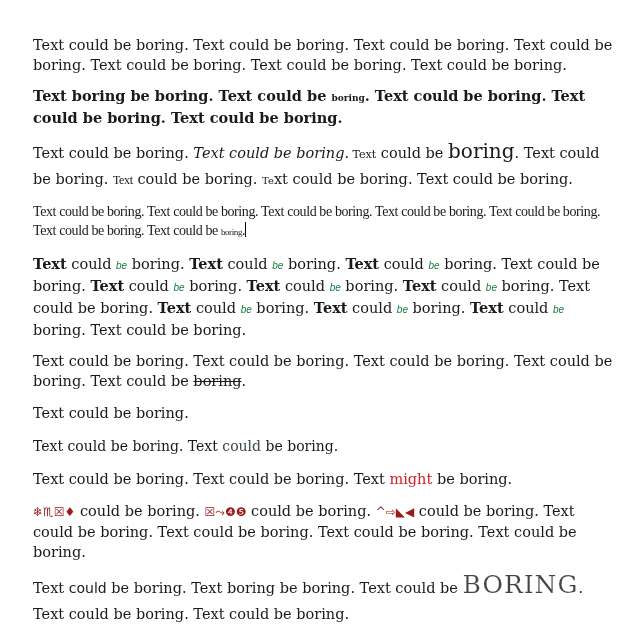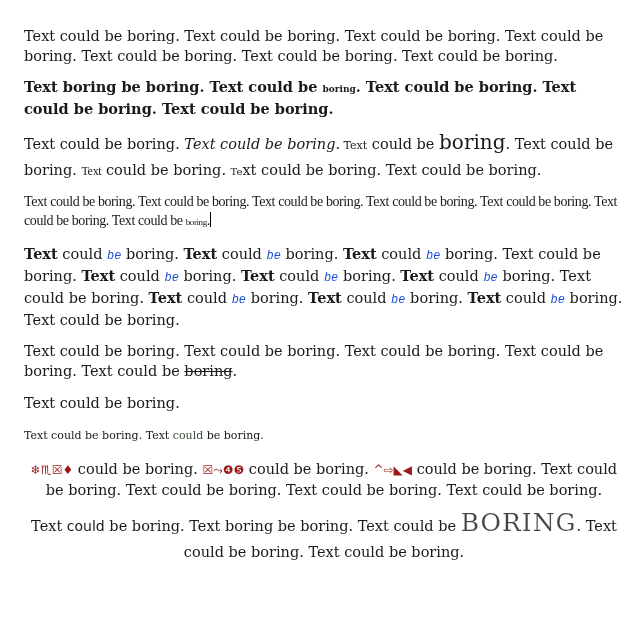--- a/index.html
+++ b/index.html
@@ -1,34 +1,34 @@
 <!DOCTYPE html>
 <html><head>
 <meta charset="utf-8">
 <style>
   html, body { margin: 0; padding: 0; background: #ffffff; }
   body { width: 640px; height: 640px; overflow: hidden; position: relative; }
   .doc {
     position: absolute; left: 24px; top: 26px; width: 600px;
     font-family: "Liberation Serif", serif; color: #1a1a1a;
   }
-  .p { margin: 0; }
+  .p { margin: 9px; }
   .dejavu { font-family: "DejaVu Serif", serif; }
   .sans { font-family: "DejaVu Sans", sans-serif; }
   .narrow { font-family: "Liberation Serif", serif; letter-spacing: -0.3px; }
   .bold { font-weight: bold; }
   .it { font-style: italic; }
-  .blue-it { font-style: italic; color: #1d4ed8; font-family: Liberation Mono, monospace; font-size: 12px; }
+  .blue-it { font-style: italic; color: #15803d; font-family: Liberation Sans, sans-serif; font-size: 10px; }
   .small { font-size: 9px; }
   .big { font-size: 20px; }
   .strike { text-decoration: line-through; }
   .red { color: #d0202a; }
   .darkred { color: #9a1a1a; }
   .cursor { display: inline-block; width: 1px; height: 15px; background: #000; vertical-align: -2px; }
-  .right { text-align: center; }
+  .right { text-align: left; }
   .caps { font-family: "DejaVu Serif", serif; font-weight: 200; font-size: 25px; letter-spacing: 1px; color: #444; -webkit-text-stroke: 0.2px #fff; }
 </style>
 </head>
 <body>
 
 <div class="doc">
 
   <p class="p dejavu" style="font-size:14.5px; line-height:20px; margin-bottom:11px;"><span>Text could be boring. Text could be boring. Text could be boring. Text could be boring. Text could be boring. Text could be boring. Text could be boring.</span></p>
 
   <p class="p dejavu bold" style="font-size:14.5px; line-height:20px; margin-bottom:11px;"><span>Text boring be boring. Text could be </span><span class="small" style="font-size:9px;">boring</span><span>. Text could be boring. Text could be boring. Text could be boring.</span></p>
@@ -38,20 +38,21 @@
   <p class="p narrow" style="font-size:14px; line-height:19px; margin-bottom:12px; letter-spacing:-0.4px;"><span>Text could be boring. Text could be boring. Text could be boring. Text could be boring. Text could be boring. Text could be boring. Text could be </span><span style="font-size:9px;">boring</span><span>.</span><span class="cursor"></span></p>
 
   <p class="p dejavu" style="font-size:14.5px; line-height:20px; margin-bottom:11px;">
     <b>Text</b><span> could </span><span class="blue-it">be</span><span> boring. </span><b>Text</b><span> could </span><span class="blue-it">be</span><span> boring. </span><b>Text</b><span> could </span><span class="blue-it">be</span><span> boring. </span><span>Text could be boring. </span><b>Text</b><span> could </span><span class="blue-it">be</span><span> boring. </span><b>Text</b><span> could </span><span class="blue-it">be</span><span> boring. </span><b>Text</b><span> could </span><span class="blue-it">be</span><span> boring. </span><span>Text could be boring. </span><b>Text</b><span> could </span><span class="blue-it">be</span><span> boring. </span><b>Text</b><span> could </span><span class="blue-it">be</span><span> boring. </span><b>Text</b><span> could </span><span class="blue-it">be</span><span> boring. </span><span>Text could be boring.</span>
   </p>
 
   <p class="p dejavu" style="font-size:14.5px; line-height:20px; margin-bottom:12px;"><span>Text could be boring. Text could be boring. Text could be boring. Text could be boring. Text could be </span><span class="strike">boring</span><span>.</span></p>
 
   <p class="p dejavu" style="font-size:14.5px; line-height:20px; margin-bottom:13px;"><span>Text could be boring.</span></p>
 
-  <p class="p dejavu" style="font-size:11px; line-height:20px; margin-bottom:13px;"><span>Text could be boring. Text </span><span style="color:#3a4a3a;">could</span><span> be boring.</span></p>
+  <p class="p dejavu" style="font-size:14px; line-height:20px; margin-bottom:13px;"><span>Text could be boring. Text </span><span style="color:#3a4a3a;">could</span><span> be boring.</span></p>
 
+  <p class="p dejavu" style="font-size:14.5px; line-height:20px; margin-bottom:12px;"><span>Text could be boring. Text could be boring. Text </span><span class="red">might</span><span> be boring.</span></p>
 
   <p class="p dejavu right" style="font-size:14.5px; line-height:20px; margin-bottom:10px;"><span class="darkred sans" style="font-size:12px;">❄♏☒♦</span><span> could be boring. </span><span class="darkred sans" style="font-size:12px;">☒⤳❹❺</span><span> could be boring. </span><span class="darkred sans" style="font-size:12px;">^⇨◣◀</span><span> could be boring. Text could be boring. Text could be boring. Text could be boring. Text could be boring.</span></p>
 
   <p class="p dejavu right" style="font-size:14.5px; line-height:26px;"><span>Text </span><span class="sans" style="font-size:14px;">could</span><span> be boring. Text boring be boring. Text could be </span><span class="caps">BORING</span><span>. Text could be boring. Text could be boring.</span></p>
 
 </div>
 
 </body></html>

